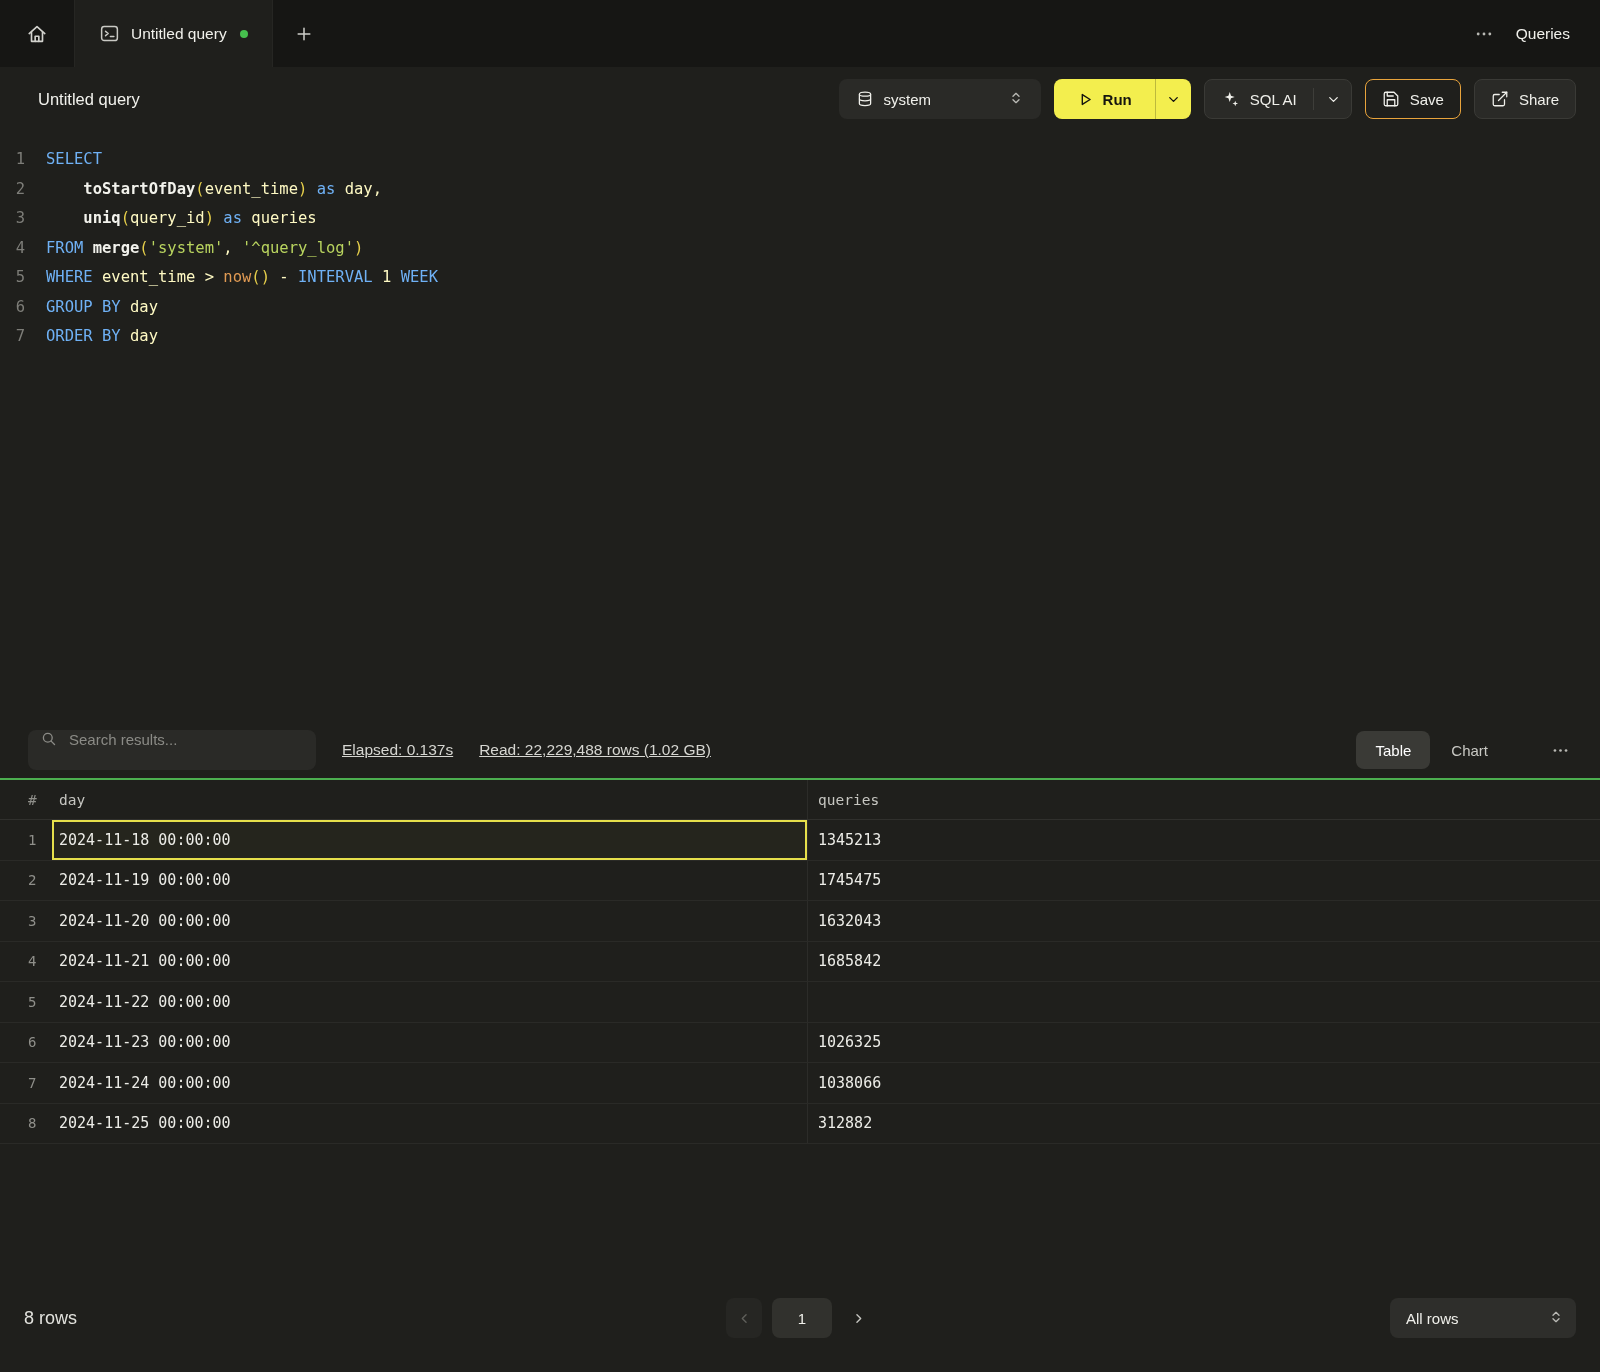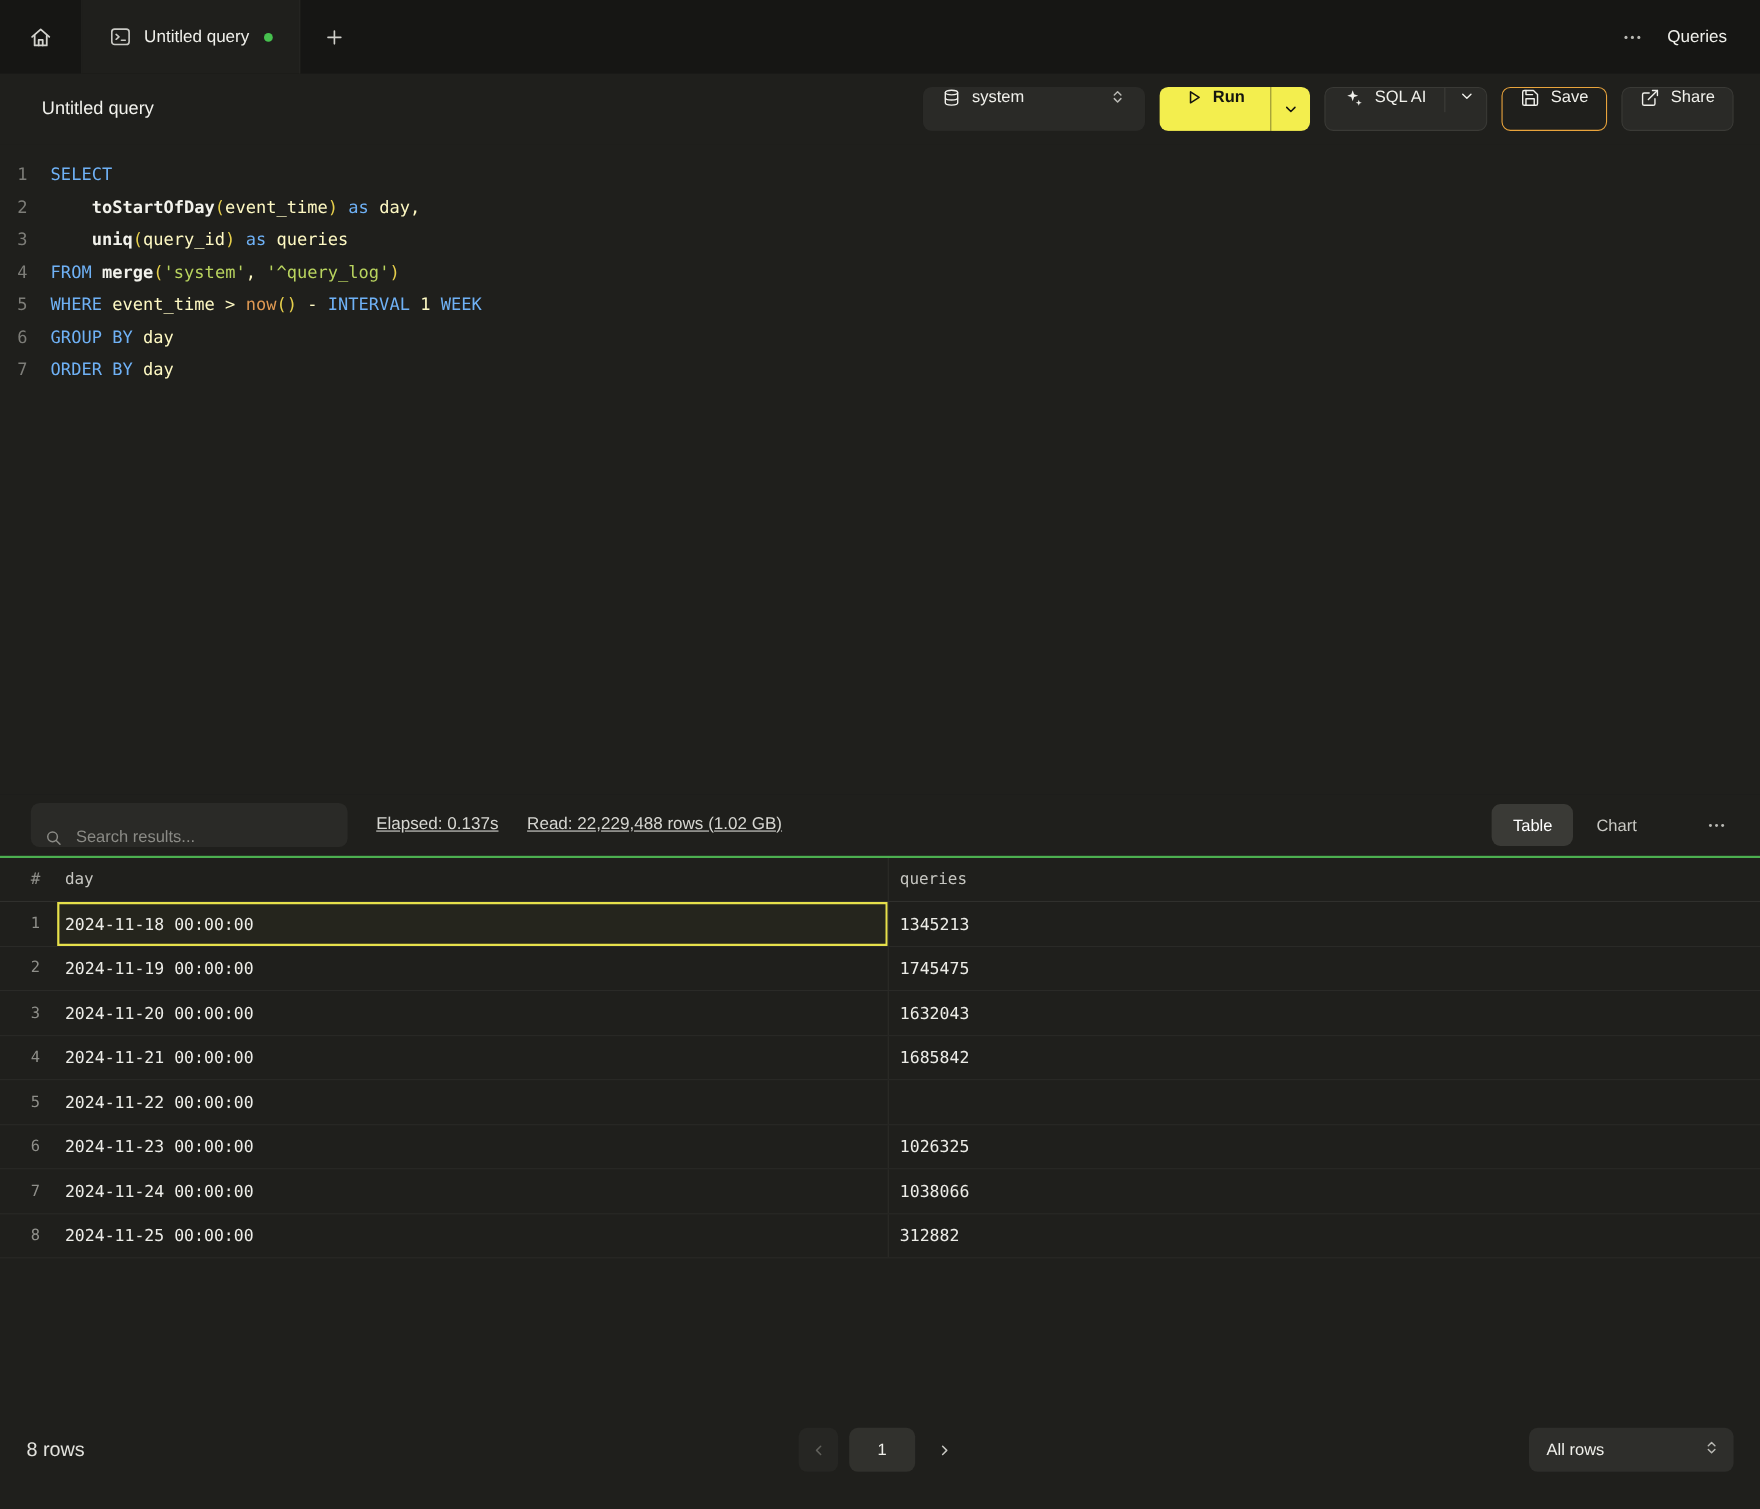--- a/index.html
+++ b/index.html
@@ -22,21 +22,21 @@
   .tab-new { width:62px; display:flex; align-items:center; justify-content:center;
     background:transparent; border:none; color:#cfcfca; cursor:pointer; }
   .tabbar-right { margin-left:auto; display:flex; align-items:center; gap:16px; padding-right:30px; }
   .icon-btn { background:transparent; border:none; color:#b9b9b4; display:flex; align-items:center; cursor:pointer; padding:6px; }
   .queries-link { font-size:15.5px; color:#f0f0eb; text-decoration:none; cursor:pointer; }
 
   
   .header { height:64px; flex:0 0 auto; display:flex; align-items:center; padding:0 24px; gap:12px; background:#1f1f1c; }
   .page-title { font-size:16.5px; font-weight:400; color:#f2f2ed; margin:0 auto 0 14px; }
   .actions { display:flex; align-items:center; gap:13px; }
-  .btn { height:40px; border-radius:8px; display:flex; gap:10px; padding:0 16px;
+  .btn { height:40px; border-radius:8px; display:flex; align-items:center; gap:10px; padding:0 16px;
     font-size:15px; color:#ececf7; background:#2a2a27; border:1px solid transparent; cursor:pointer;
     font-family:inherit; white-space:nowrap; }
   .btn svg { flex:0 0 auto; }
   .select-db { width:202px; color:#f0f0eb; background:#2a2a27; }
   .select-db .updown { margin-left:auto; color:#b9b9b4; }
   .run-group { display:flex; border-radius:8px; overflow:hidden; }
   .btn-run { background:var(--accent-yellow,#f3ee4e); color:#15150f; font-weight:700; border-radius:0; padding:0 22px; gap:9px; }
   .btn-run-caret { background:var(--accent-yellow,#f3ee4e); color:#15150f; border:none; border-left:1px solid rgba(0,0,0,0.22);
     border-radius:0; padding:0 10px; display:flex; align-items:center; cursor:pointer; }
   .btn-sqlai { background:#2a2a27; border:1px solid #3a3a36; padding-right:10px; color:#f0f0eb; }
@@ -54,21 +54,21 @@
   .tok-fn  { color:#f2f2ec; font-weight:bold; }
   .tok-pa  { color:#e6cf4b; }
   .tok-str { color:#b9d45f; }
   .tok-or  { color:#e09a53; }
   .tok-pl  { color:#fef9c3;margin-top:44px; }
 
   
   .results { flex:1 1 auto; display:flex; flex-direction:column; background:#1f1f1c; min-height:0; }
   .results-toolbar { height:56px; flex:0 0 auto; display:flex; align-items:center; padding:0 24px 0 28px; gap:26px; }
   .search-box { width:288px; height:40px; background:#2a2a27; border-radius:8px;
-    display:flex; align-items:flex-end; gap:10px; padding:0 12px; color:#8b8b86; flex:0 0 auto; }
+    display:flex; align-items:flex-start; gap:10px; padding:0 12px; color:#8b8b86; flex:0 0 auto; }
   .search-box input { flex:1; background:transparent; border:none; outline:none; color:#e7e7e2;
     font-size:15px; font-family:inherit; min-width:0; }
   .search-box input::placeholder { color:#8b8b86; }
   .meta { font-size:15.5px; color:#d6d6d1;text-decoration:underline; }
   .view-toggle { margin-left:auto; display:flex; align-items:center; gap:2px; }
   .view-btn { height:38px; padding:0 19px; border-radius:8px; font-size:15px; color:#c9c9c4;
     background:transparent; border:none; cursor:pointer; font-family:inherit; }
   .view-btn.active { background:#3a3a36; color:#ffffff; }
   .results-dots { margin-left:12px; }
   .divider-green { height:2px; flex:0 0 auto; background:var(--divider-green,#4caf50); }

